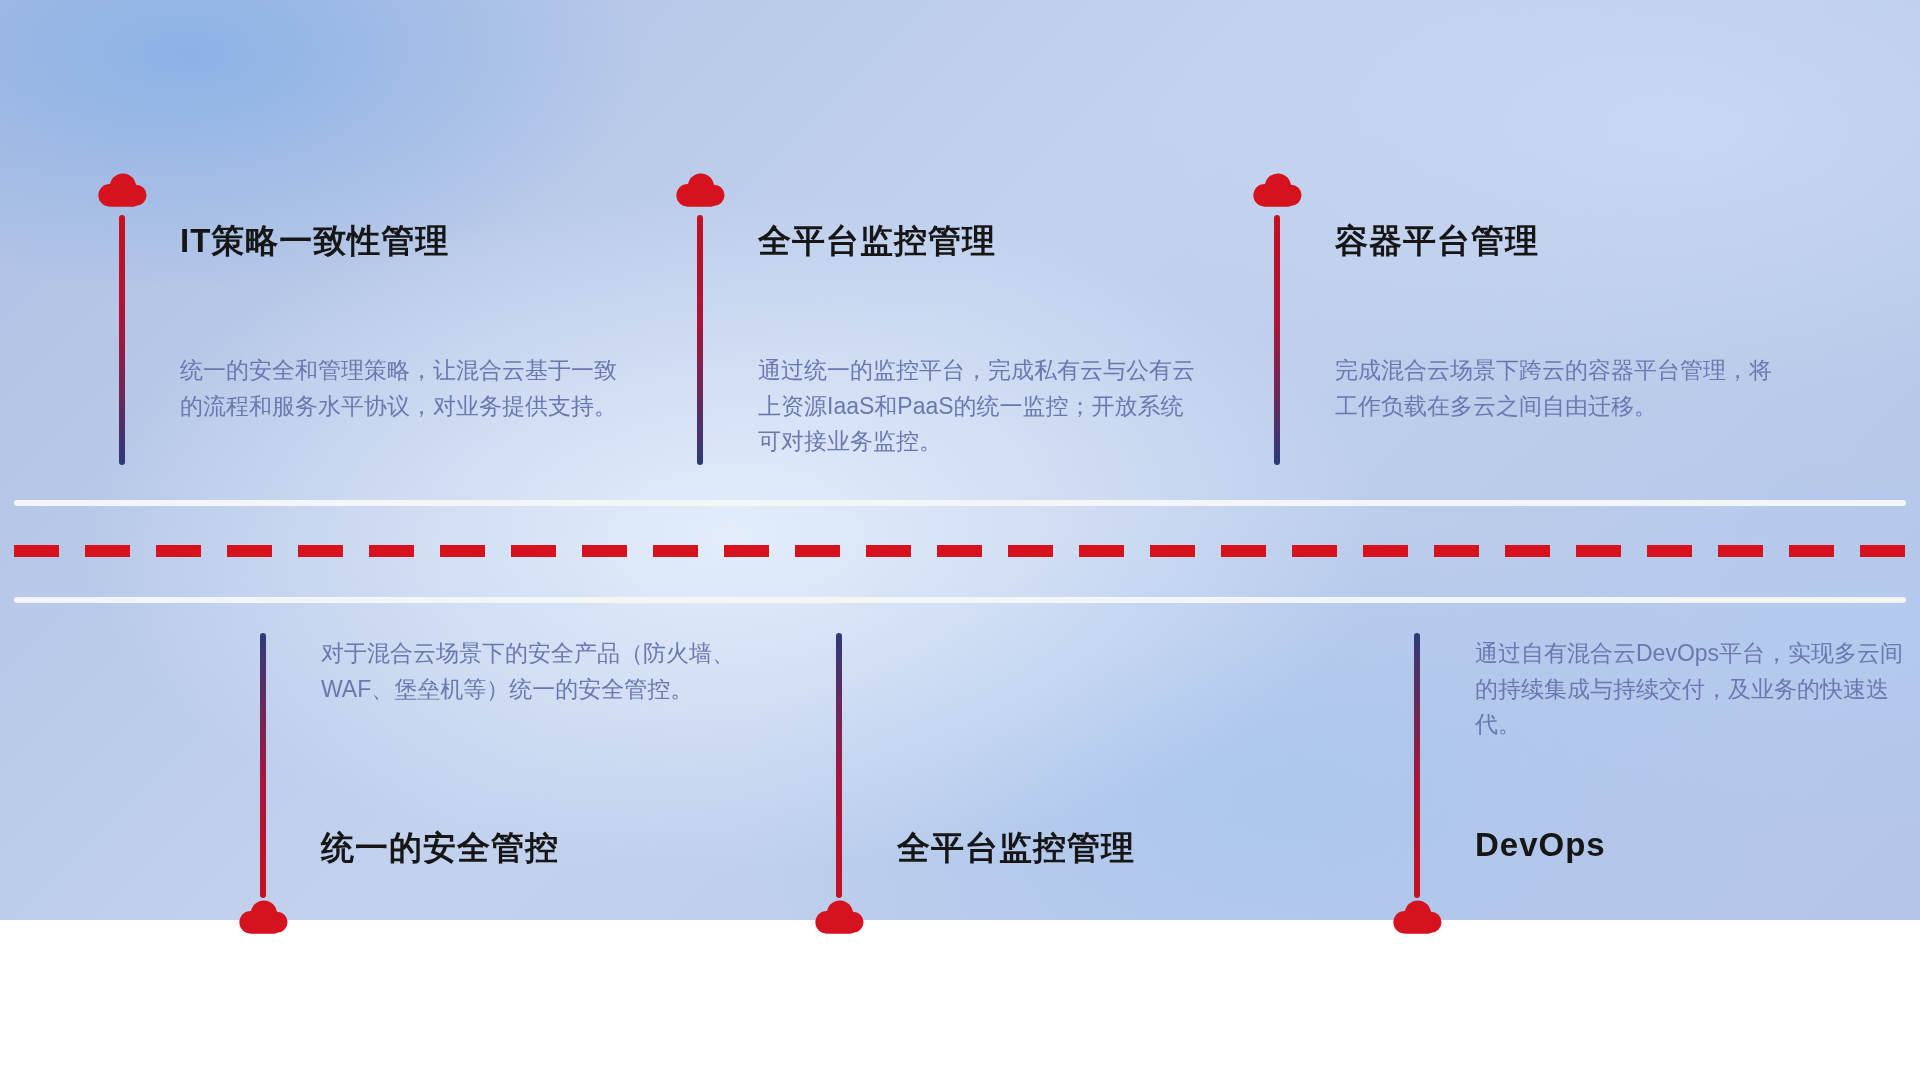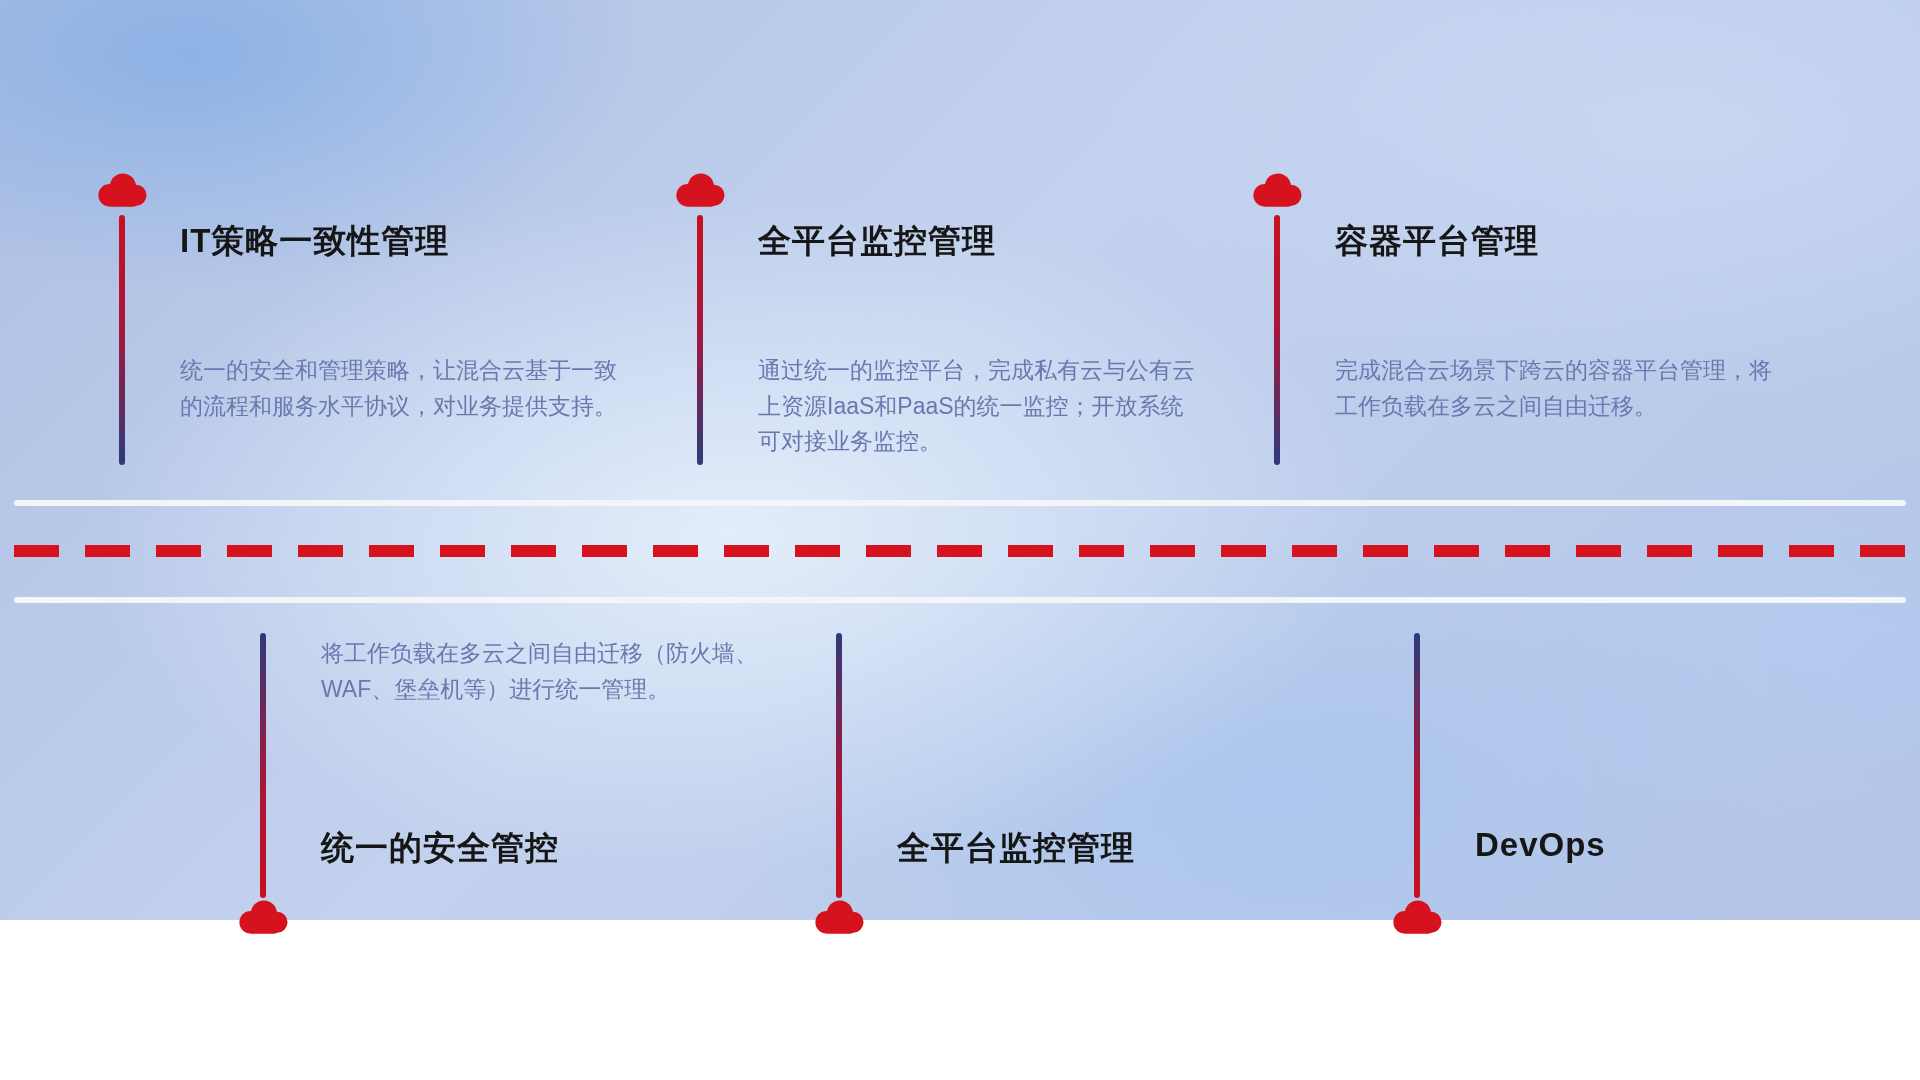--- a/index.html
+++ b/index.html
@@ -161,21 +161,21 @@
             <rect x="14" y="26" width="38" height="14" rx="7"></rect>
       </g>
         </svg>
     </div>
     <h2 class="title">全平台监控管理</h2>
     <p class="desc">通过统一的监控平台，完成私有云与公有云上资源IaaS和PaaS的统一监控；开放系统可对接业务监控。</p>
   </div>
 
   <div class="col bottom c4">
     <div class="stem"></div>
-    <p class="desc">将工作负载在多云之间自由迁移（防火墙、WAF、堡垒机等）进行统一管理。</p>
+    <p class="desc">对于混合云场景下的安全产品（防火墙、WAF、堡垒机等）统一的安全管控。</p>
     <h2 class="title">统一的安全管控</h2>
     <div class="cloud">
       <svg viewBox="0 0 64 42">
           <g fill="currentColor">
         <circle cx="18" cy="27" r="13"></circle>
             <circle cx="33" cy="17" r="15"></circle>
         <circle cx="48" cy="27" r="12"></circle>
             <rect x="14" y="26" width="38" height="14" rx="7"></rect>
       </g>
         </svg>
@@ -192,20 +192,21 @@
             <circle cx="33" cy="17" r="15"></circle>
         <circle cx="48" cy="27" r="12"></circle>
             <rect x="14" y="26" width="38" height="14" rx="7"></rect>
       </g>
         </svg>
     </div>
   </div>
 
   <div class="col bottom c6">
     <div class="stem"></div>
+    <p class="desc">通过自有混合云DevOps平台，实现多云间的持续集成与持续交付，及业务的快速迭代。</p>
     <h2 class="title">DevOps</h2>
     <div class="cloud">
       <svg viewBox="0 0 64 42">
           <g fill="currentColor">
         <circle cx="18" cy="27" r="13"></circle>
             <circle cx="33" cy="17" r="15"></circle>
         <circle cx="48" cy="27" r="12"></circle>
             <rect x="14" y="26" width="38" height="14" rx="7"></rect>
       </g>
         </svg>

